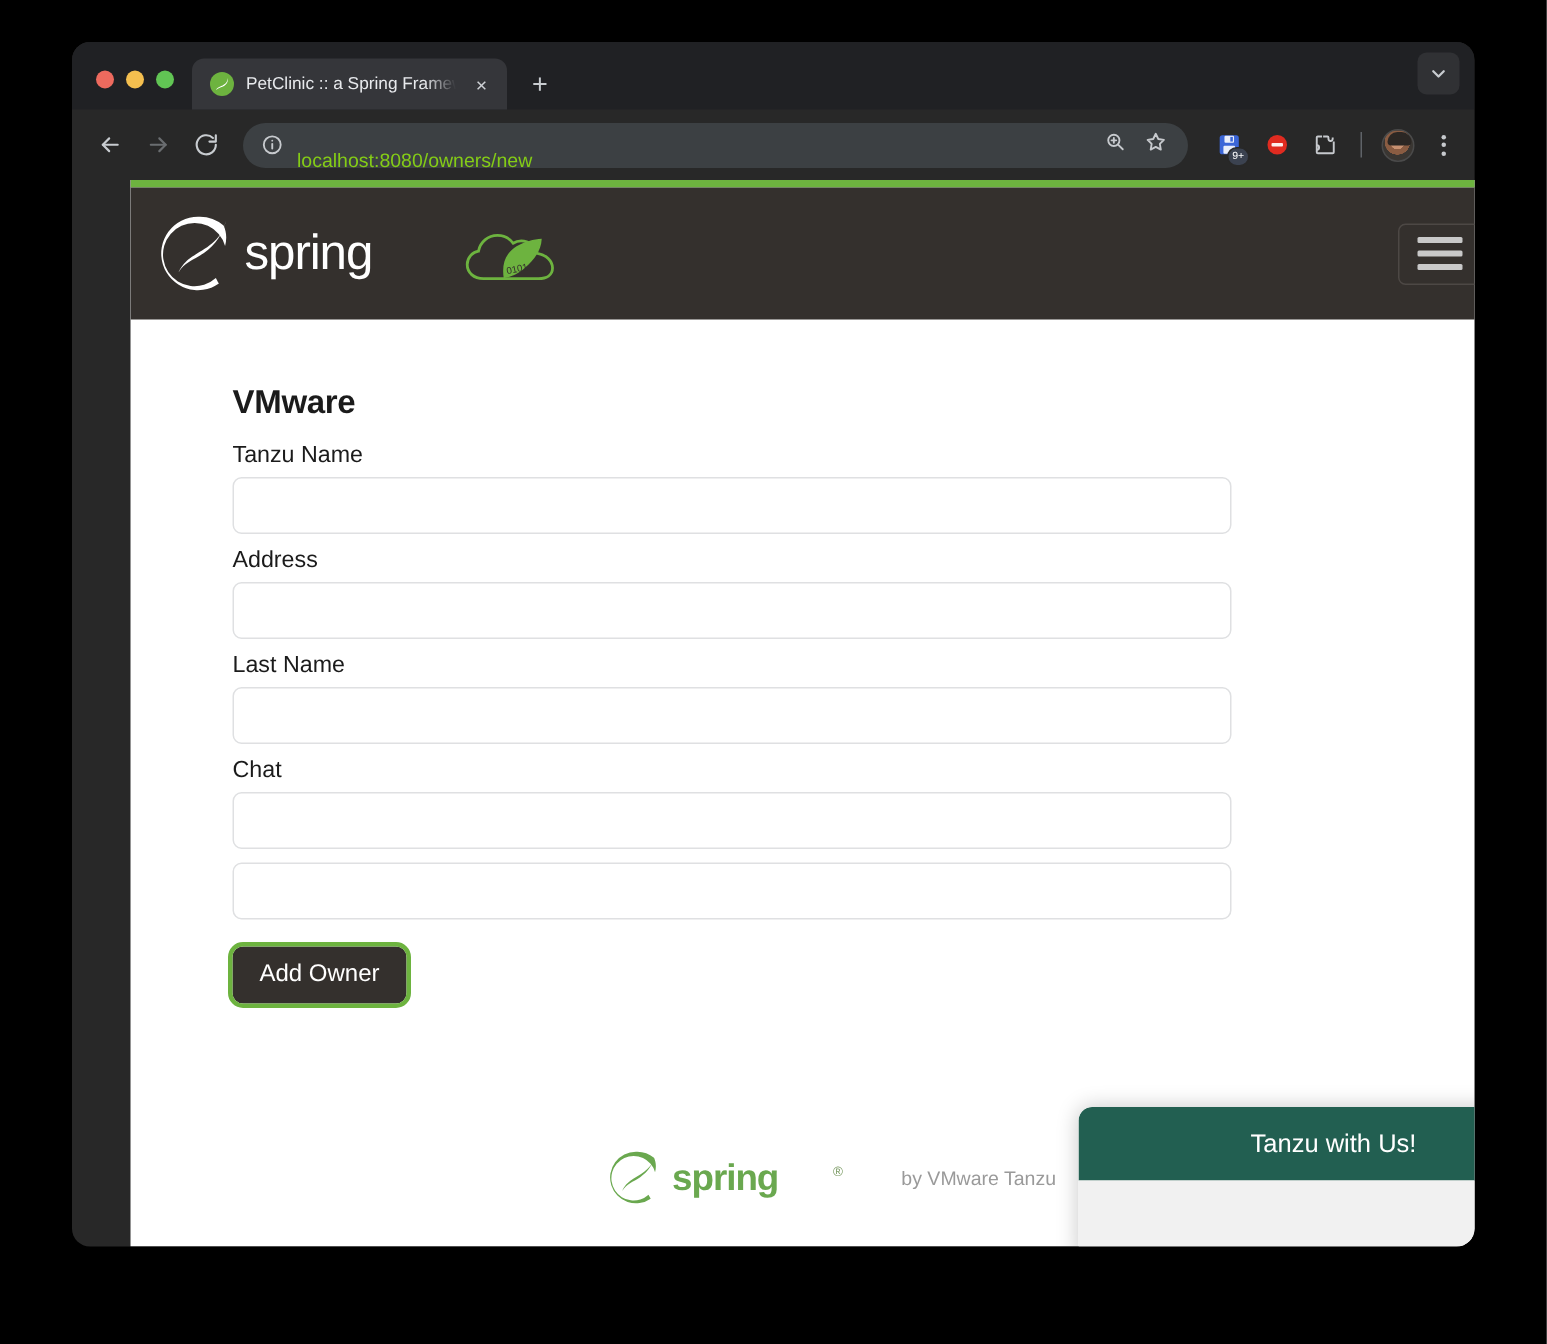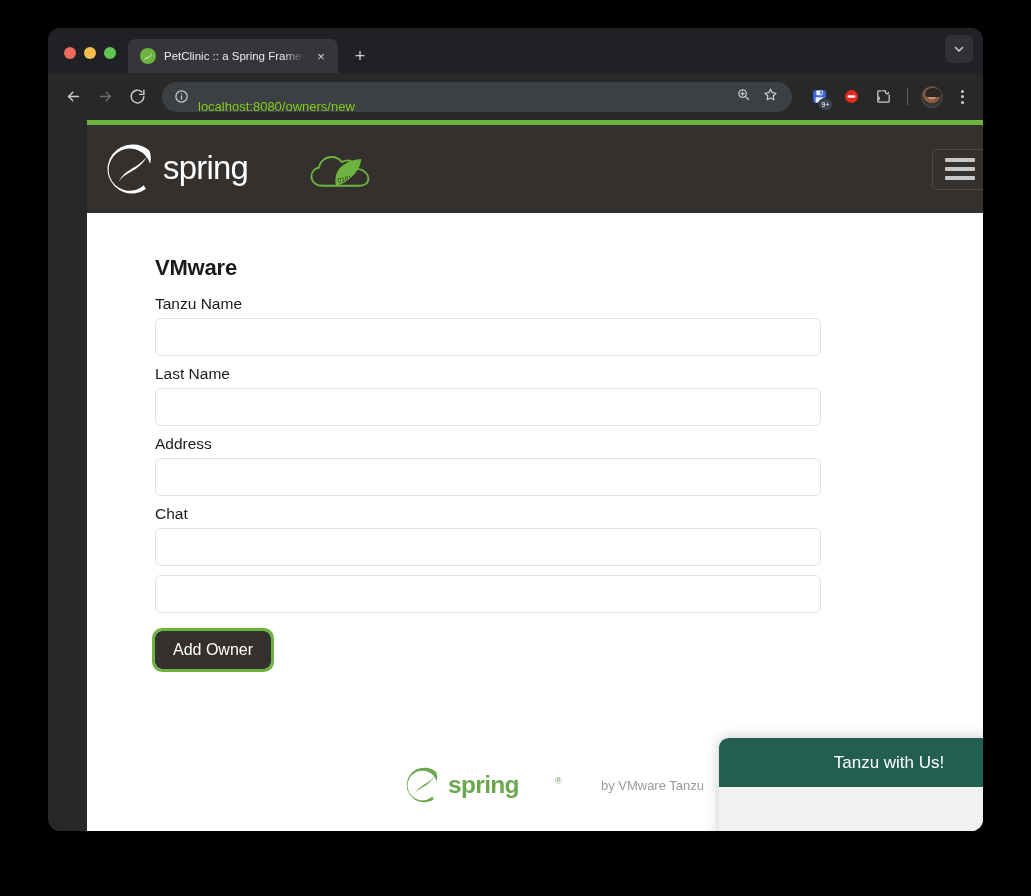--- a/index.html
+++ b/index.html
@@ -384,26 +384,26 @@
 
     <div class="content">
       <h1 class="page-title">VMware</h1>
 
       <div class="form-group">
         <label class="form-label">Tanzu Name</label>
         <input class="form-input" type="text" value="" style="">
       </div>
 
       <div class="form-group">
+        <label class="form-label">Address</label>
+        <input class="form-input" type="text" value="" style="">
+      </div>
+
+      <div class="form-group">
         <label class="form-label">Last Name</label>
-        <input class="form-input" type="text" value="" style="">
-      </div>
-
-      <div class="form-group">
-        <label class="form-label">Address</label>
         <input class="form-input" type="text" value="" style="">
       </div>
 
       <div class="form-group">
         <label class="form-label">Chat</label>
         <input class="form-input" type="text" value="" style="">
       </div>
 
       <div class="form-group">
         <input class="form-input" type="text" value="" style="">

